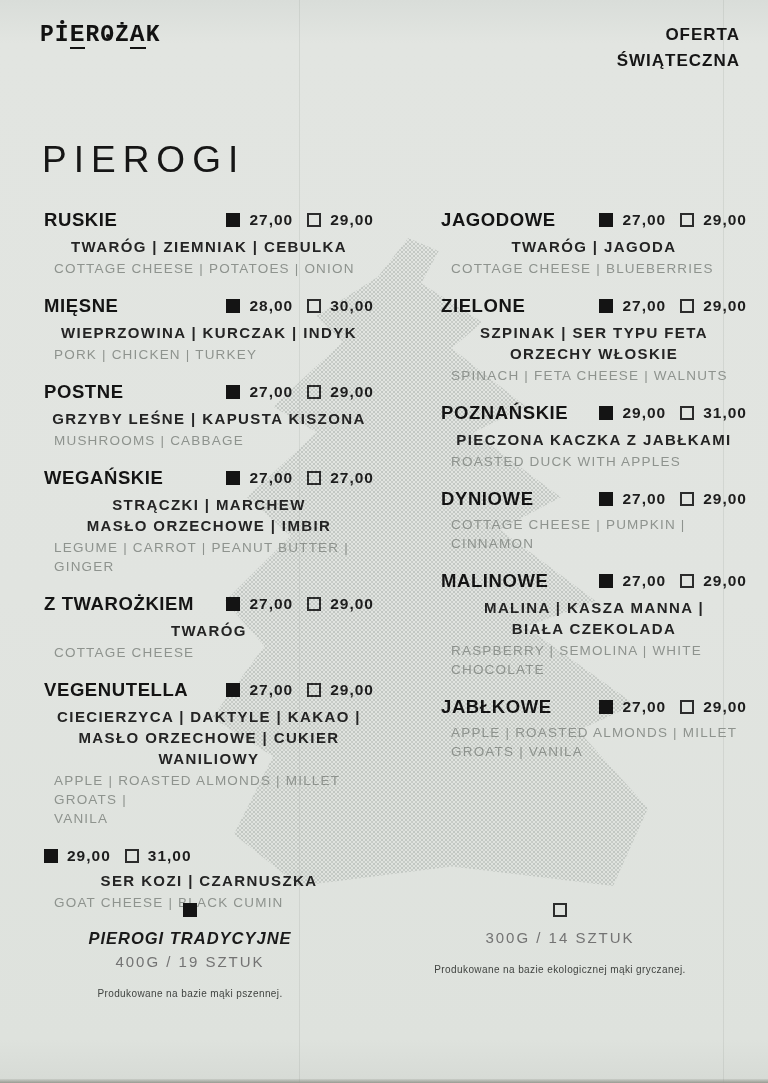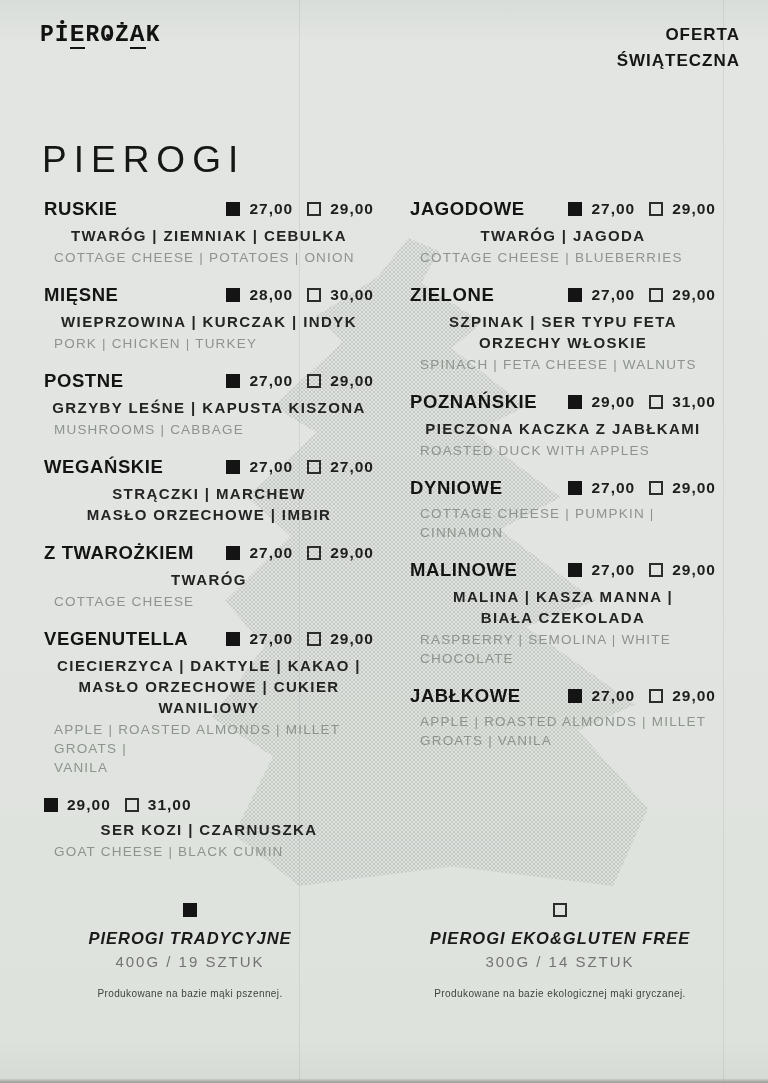--- a/index.html
+++ b/index.html
@@ -34,22 +34,22 @@
   .logo-l.l-idot::after{content:"";position:absolute;top:-2px;left:50%;transform:translateX(-50%);
     width:3.5px;height:3.5px;background:#121212;border-radius:50%;}
   .logo-l.l-odot::after{content:"";position:absolute;top:54%;left:50%;transform:translate(-50%,-50%);
     width:4px;height:4px;background:#121212;border-radius:50%;}
   .offer{position:absolute;right:28px;top:22px;text-align:right;font-size:17px;font-weight:700;
     letter-spacing:1px;line-height:1.5;color:#161616;}
   .page-title{position:absolute;left:42px;top:114px;font-size:37px;font-weight:500;
     letter-spacing:7px;color:#161616;}
 
   
-  .menu{position:absolute;left:44px;top:197px;width:680px;display:grid;
-    grid-template-columns:330px 306px;column-gap:36px;}
+  .menu{position:absolute;left:44px;top:208px;width:680px;display:grid;
+    grid-template-columns:330px 306px;column-gap:67px;}
   .item{margin-bottom:16px;}
   .item-head{display:flex;justify-content:space-between;align-items:flex-start;margin-bottom:5px;}
   .item-name{margin:0;font-size:18.5px;font-weight:700;letter-spacing:.6px;line-height:23px;
     color:#141414;white-space:pre-line;}
   .item-prices{display:flex;align-items:center;flex-shrink:0;padding-top:3px;}
   .price{font-size:15.5px;font-weight:600;letter-spacing:1px;color:#1d1d1d;}
   .price-trad{margin-left:9px;}
   .price-eko{margin-left:9px;}
   .sq{display:inline-block;box-sizing:border-box;}
   .sq-filled{width:14px;height:14px;background:#141414;}
@@ -137,20 +137,21 @@
       <h3 class="item-name">WEGAŃSKIE</h3>
       <div class="item-prices">
         <span class="sq sq-filled"></span>
         <span class="price price-trad">27,00</span>
         <span class="sq sq-outline"></span>
         <span class="price price-eko">27,00</span>
       </div>
     </div>
     <p class="item-pl">STRĄCZKI | MARCHEW
 MASŁO ORZECHOWE | IMBIR</p>
+    <p class="item-en">LEGUME | CARROT | PEANUT BUTTER | GINGER</p>
   </div>
 
   <div class="item">
     <div class="item-head">
       <h3 class="item-name">Z TWAROŻKIEM</h3>
       <div class="item-prices">
         <span class="sq sq-filled"></span>
         <span class="price price-trad">27,00</span>
         <span class="sq sq-outline"></span>
         <span class="price price-eko">29,00</span>
@@ -279,16 +280,15 @@
 
 <div class="legend-block legend-left">
   <span class="sq sq-filled legend-sq"></span>
   <div class="legend-title">PIEROGI TRADYCYJNE</div>
   <div class="legend-weight">400G / 19 SZTUK</div>
   <div class="legend-note">Produkowane na bazie mąki pszennej.</div>
 </div>
 
 <div class="legend-block legend-right">
   <span class="sq sq-outline legend-sq" style="margin-left:auto;"></span>
-  <div class="legend-title">PIEROGI EKO&amp;GLUTEN FREE</div>
   <div class="legend-weight">300G / 14 SZTUK</div>
   <div class="legend-note">Produkowane na bazie ekologicznej mąki gryczanej.</div>
 </div>
 
 </body></html>

